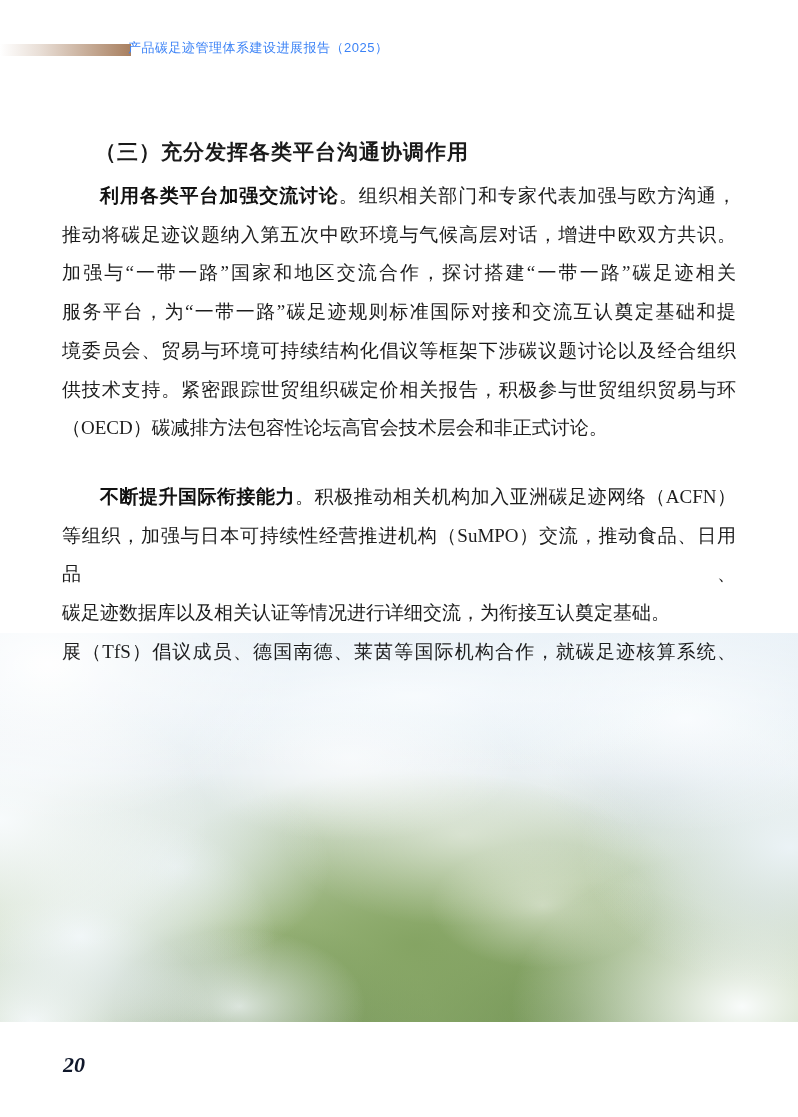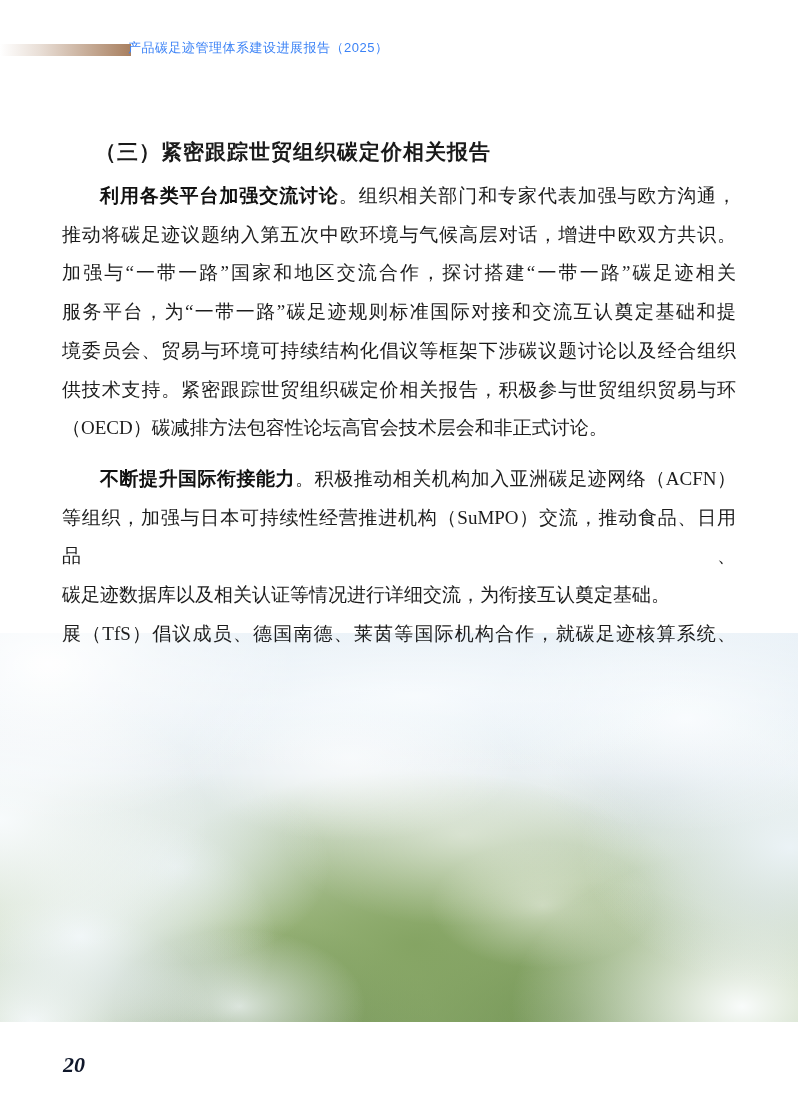--- a/index.html
+++ b/index.html
@@ -46,21 +46,21 @@
   .para {
     position: absolute;
     left: 62px;
     width: 674px;
     font-size: 19px;
     line-height: 38.7px;
     color: #1c1c1c;
     z-index: 2;
   }
   .para-1 { top: 177px; }
-  .para-2 { top: 460px; }
+  .para-2 { top: 478px; }
   .para .line {
     text-align: justify;
     text-align-last: justify;
   }
   .para .line.first { text-indent: 2em; }
   .para .line.last  { text-align-last: left; }
   .para .lead {
     font-family: "Liberation Sans", sans-serif;
     font-weight: bold;
     color: #111111;
@@ -124,21 +124,21 @@
   }
 </style>
 </head>
 <body>
 
 <div class="page">
 
   <div class="header-bar"></div>
   <div class="header-title">产品碳足迹管理体系建设进展报告（2025）</div>
 
-  <h2 class="section-heading">（三）紧密跟踪世贸组织碳定价相关报告</h2>
+  <h2 class="section-heading">（三）充分发挥各类平台沟通协调作用</h2>
 
   <div class="para para-1">
     <div class="line first"><span class="lead">利用各类平台加强交流讨论</span><span>。组织相关部门和专家代表加强与欧方沟通，</span></div>
     <div class="line">推动将碳足迹议题纳入第五次中欧环境与气候高层对话，增进中欧双方共识。</div>
     <div class="line">加强与“一带一路”国家和地区交流合作，探讨搭建“一带一路”碳足迹相关</div>
     <div class="line">服务平台，为“一带一路”碳足迹规则标准国际对接和交流互认奠定基础和提</div>
     <div class="line">境委员会、贸易与环境可持续结构化倡议等框架下涉碳议题讨论以及经合组织</div>
     <div class="line">供技术支持。紧密跟踪世贸组织碳定价相关报告，积极参与世贸组织贸易与环</div>
     <div class="line last">（OECD）碳减排方法包容性论坛高官会技术层会和非正式讨论。</div>
   </div>

